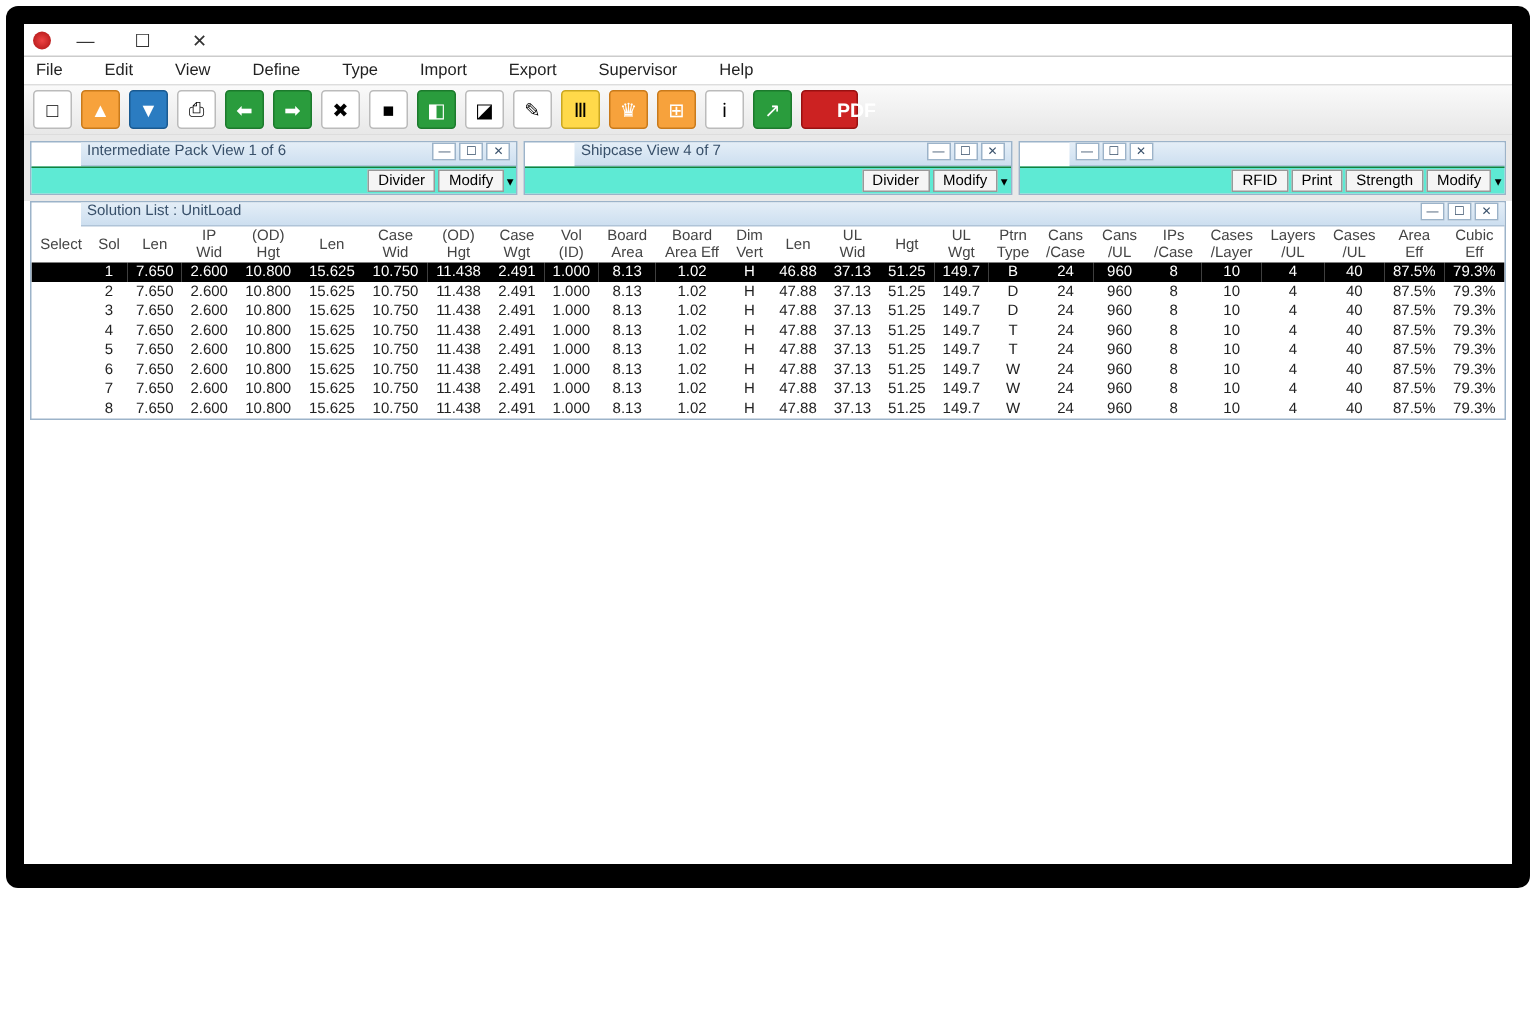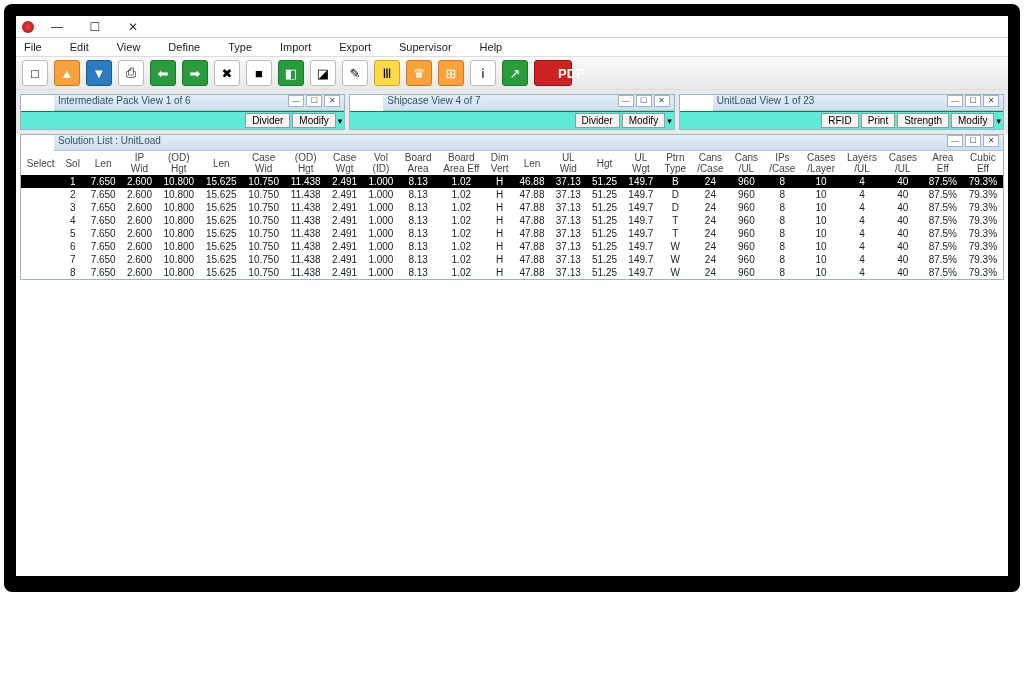--- a/index.html
+++ b/index.html
@@ -173,21 +173,20 @@
         </div>
         <div class="pfooter" id="pf-1">
             <div class="fbtn">Divider</div>
             <div class="fbtn">Modify</div>
             <div style="font-size: 9px;">▾</div>
           </div>
       </div>
 
       <div class="pane">
         <div class="pheader">
-          <span class="ptitle">UnitLoad View  1 of 23</span>
           <div class="pwin">
               <span>—</span>
               <span>☐</span>
               <span>✕</span>
             </div>
         </div>
         <div class="canvas" style="height:270px; background:#fff;">
 
           <svg class="iso" viewBox="0 0 320 270">
 

